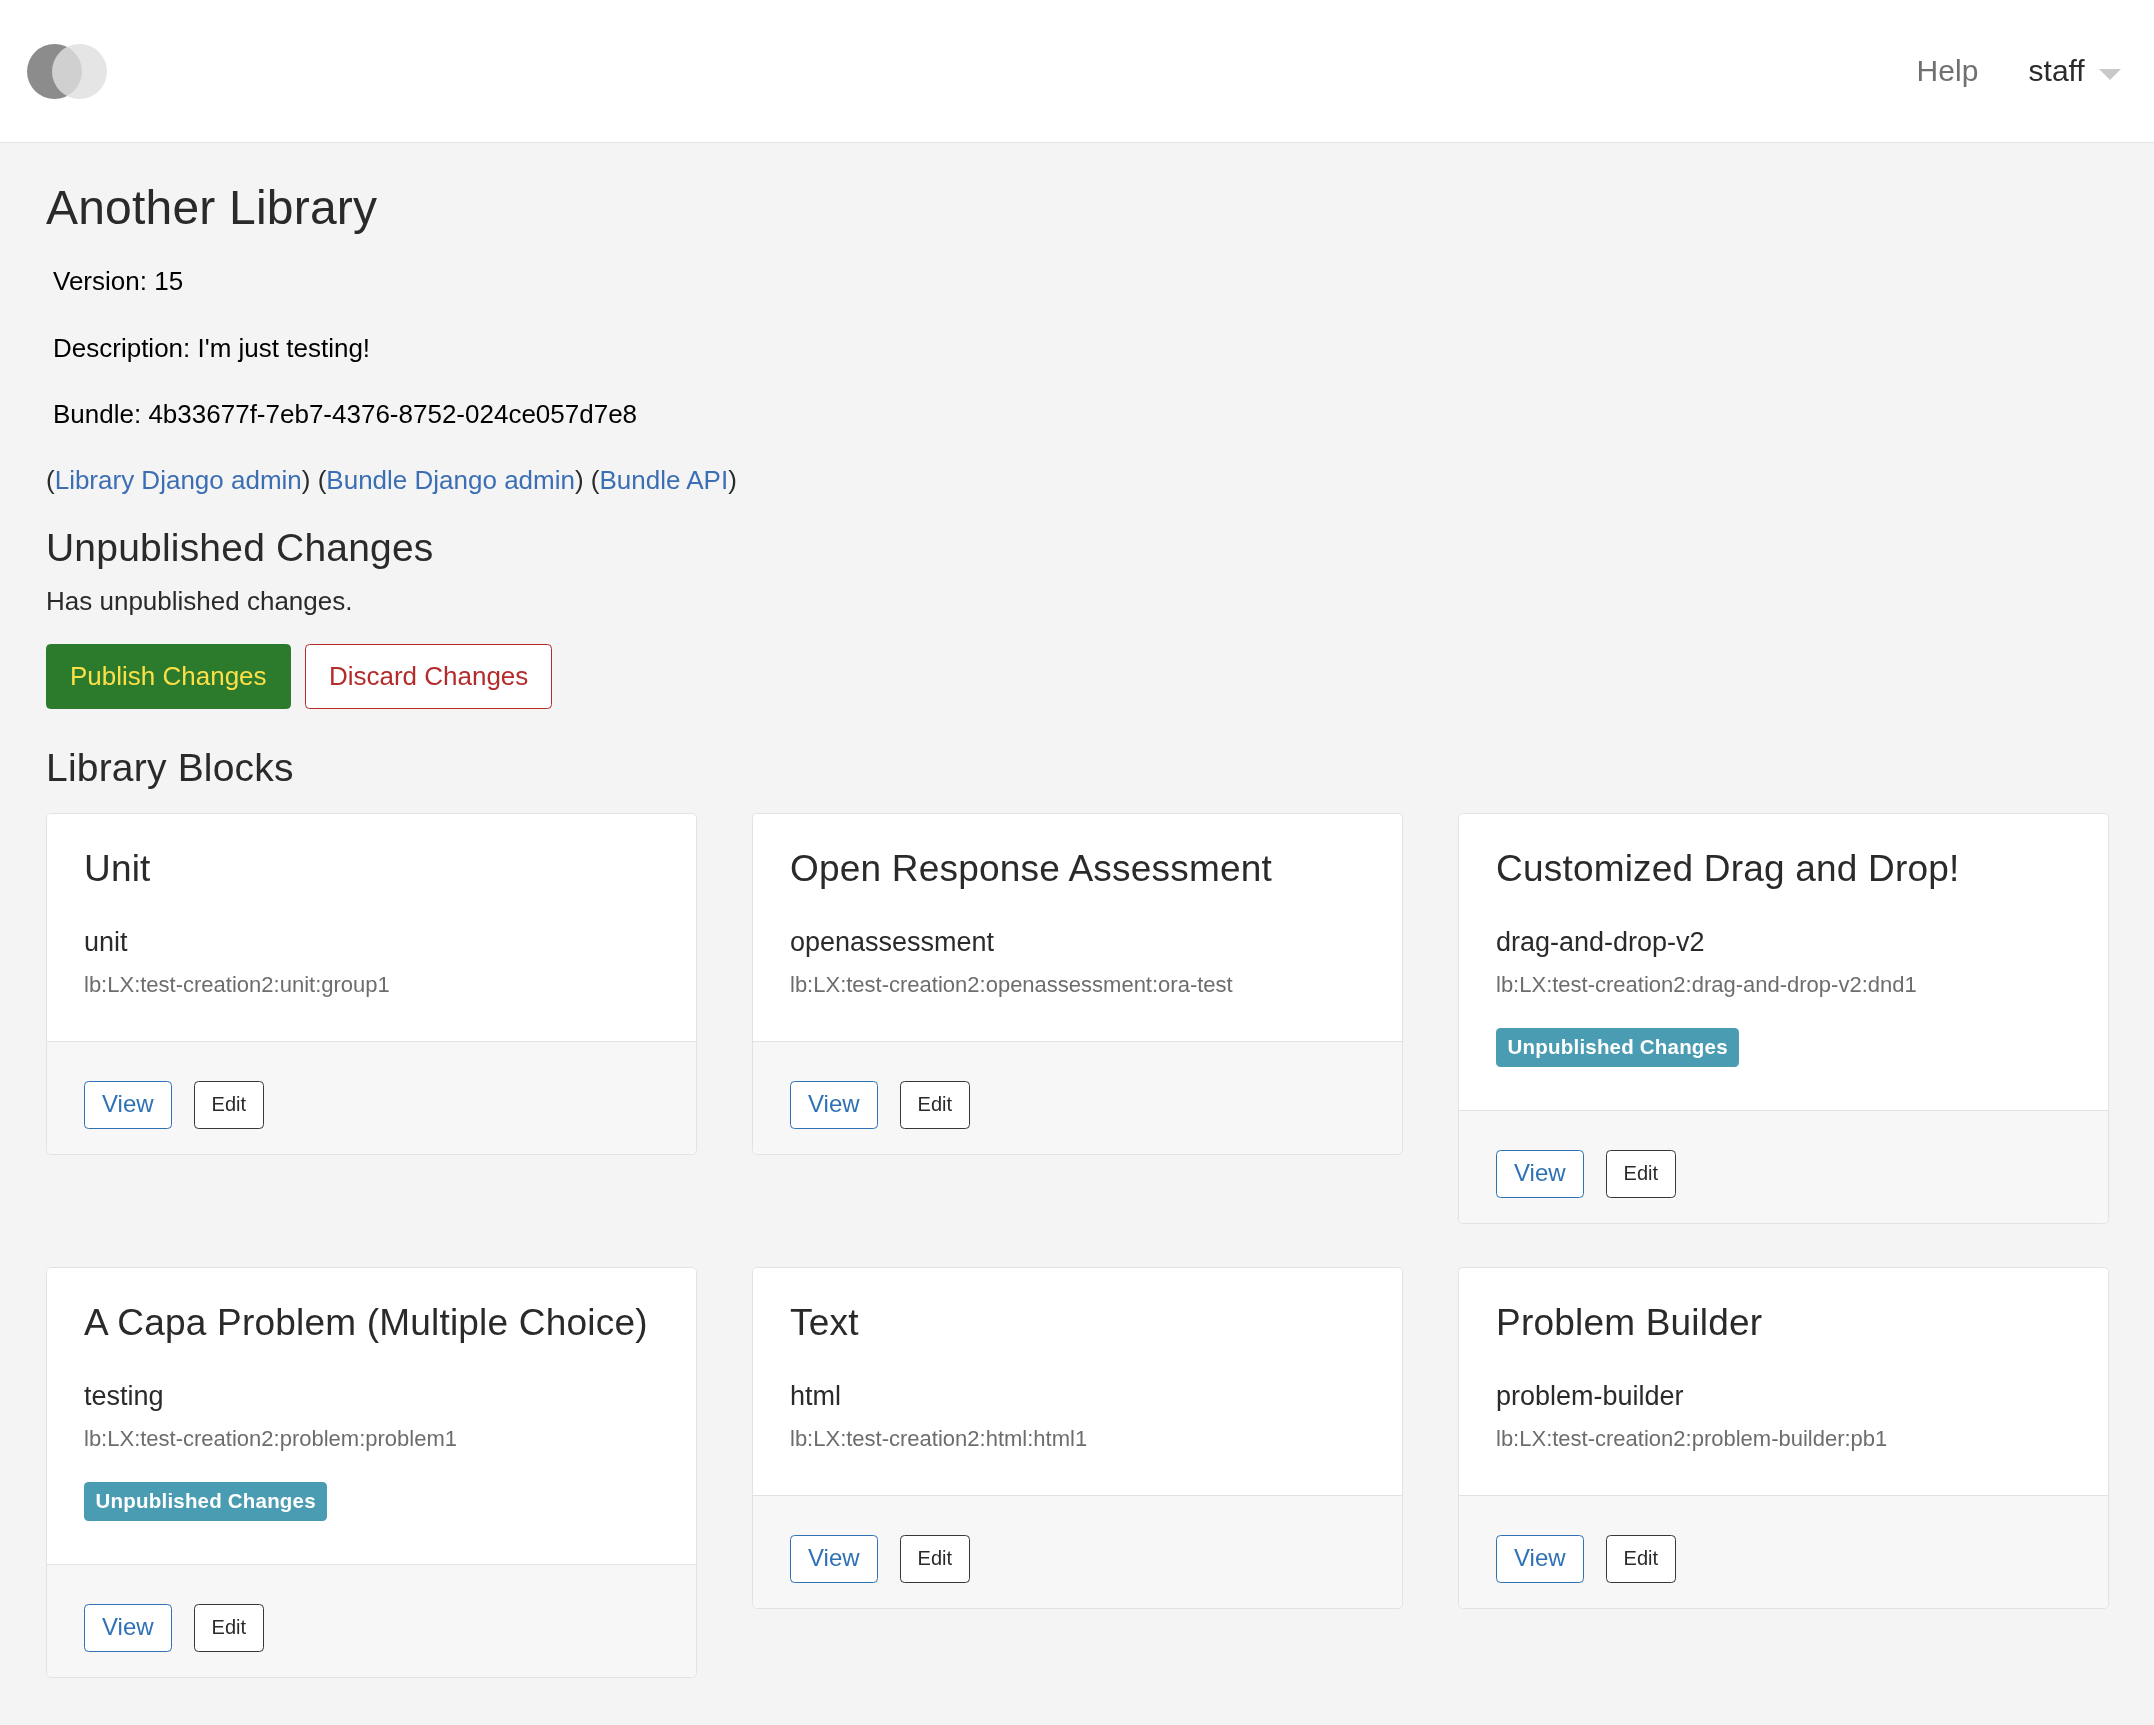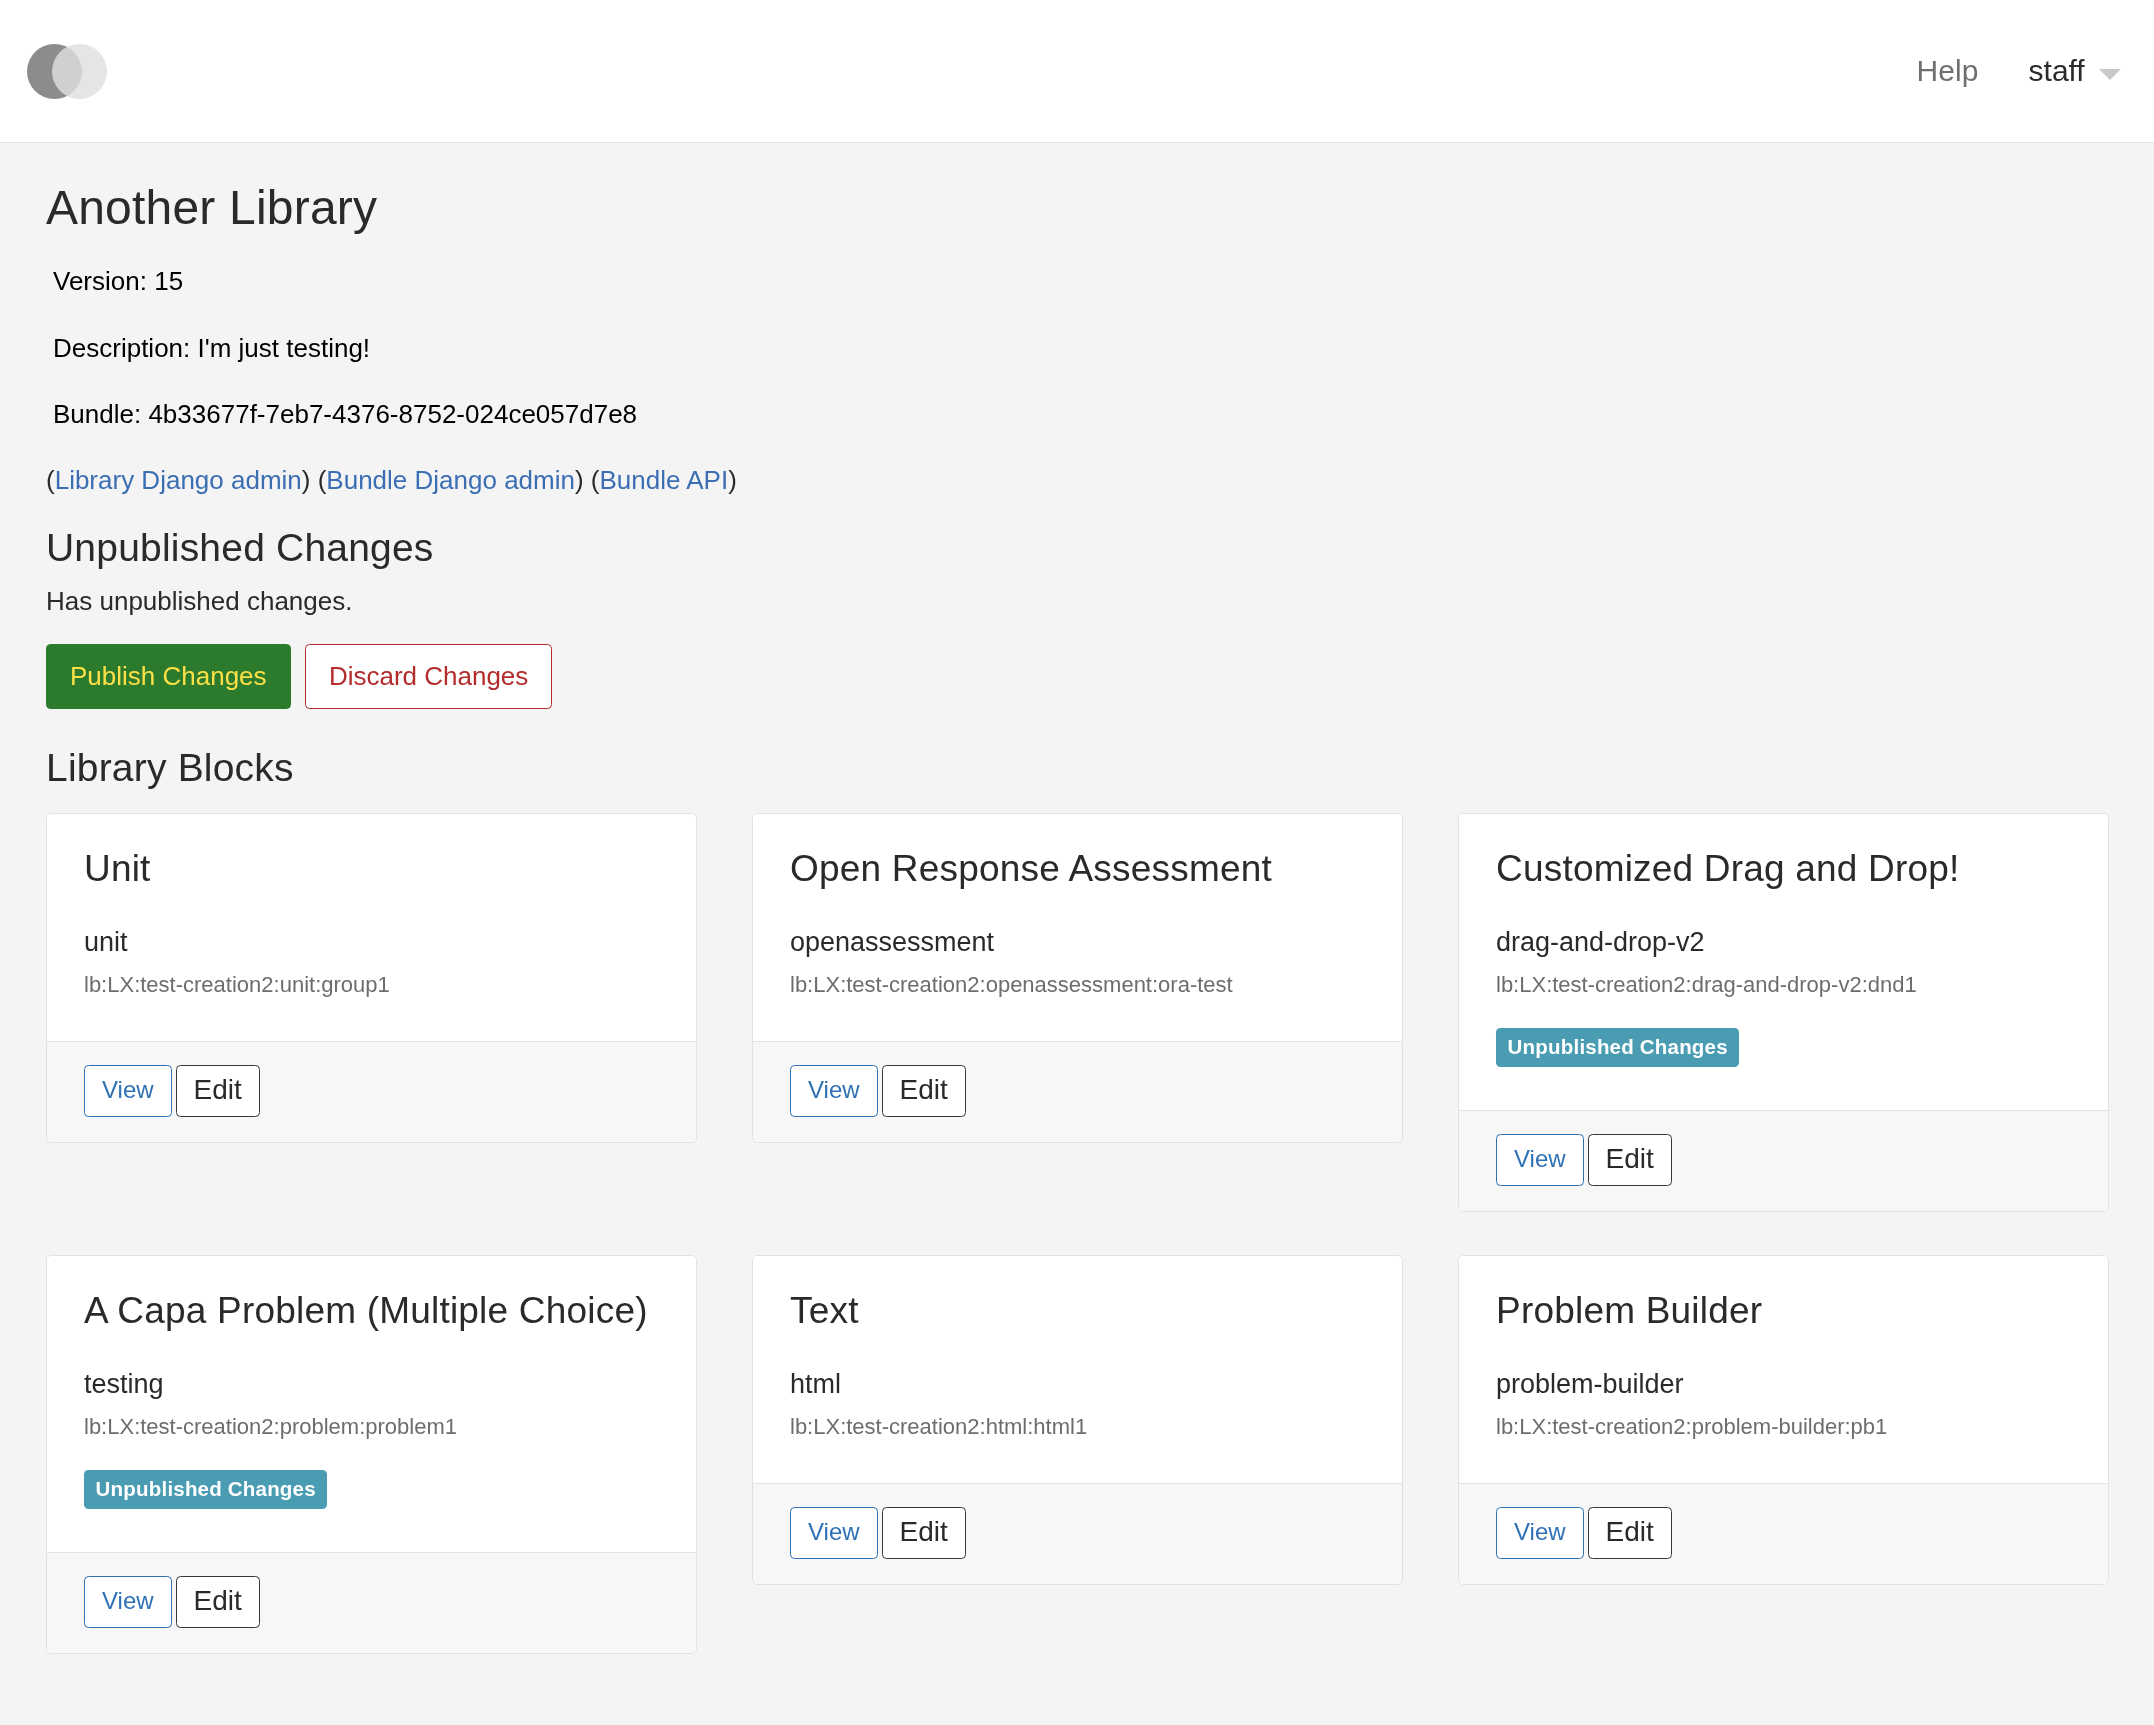--- a/index.html
+++ b/index.html
@@ -190,37 +190,37 @@
     color: #ffffff;
     font-size: 20.5px;
     font-weight: bold;
     border-radius: 4.5px;
     padding: 7.1px 11.6px 8px 11.6px;
     letter-spacing: 0.2px;
   }
   .card-footer {
     background: #f7f7f7;
     border-top: 0.9px solid #e2e2e2;
-    padding: 23px 37px 25px 37px;
-    display: flex;
-    gap: 4px;
+    padding: 39px 37px 25px 37px;
+    display: flex;
+    gap: 22px;
   }
   .btn-view {
     border: 0.9px solid #2f71b5;
     color: #2f71b5;
     background: #ffffff;
     padding: 9.8px 17px 11.6px 17px;
     font-size: 24px;
   }
   .btn-edit {
     border: 0.9px solid #373737;
     color: #2a2a2a;
     background: #ffffff;
     padding: 9.8px 17px 11.6px 17px;
-    font-size: 28px;
+    font-size: 20px;
   }
 </style>
 </head>
 <body>
 
 <div class="navbar">
   <a class="brand-logo" href="#">
     <span class="circ circ-left"></span>
     <span class="circ circ-right"></span>
   </a>

